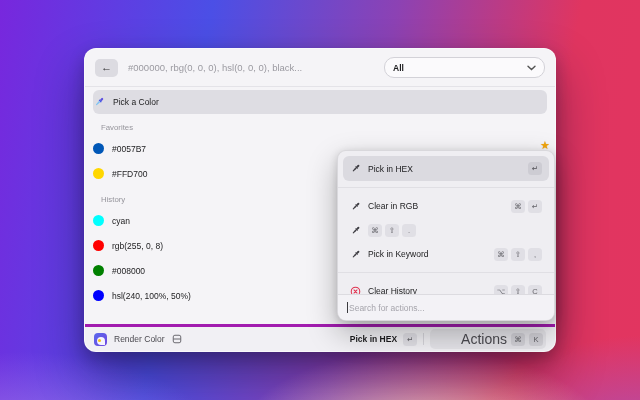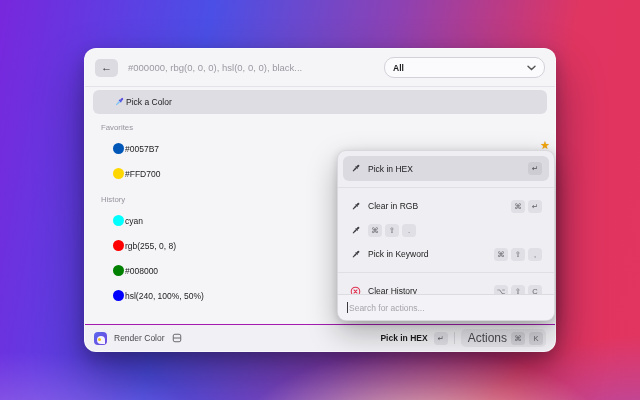--- a/index.html
+++ b/index.html
@@ -29,21 +29,21 @@
               display:flex; align-items:center; justify-content:center;
               color:#2c2c2e; font-size:11px; line-height:1; cursor:default; }
   .hdr-query { margin-left:10px; color:#9b9aa1; font-size:9.5px; flex:1;
                white-space:nowrap; overflow:hidden; }
   .dropdown { width:161px; height:21px; background:#fbfafc; border:1px solid #d3d2d8;
               border-radius:10px; display:flex; align-items:center; padding:0 8px; }
   .dropdown .dd-label { font-size:8.5px; font-weight:700; color:#1d1d1f; }
   .dropdown svg { margin-left:auto; }
   
   .list { padding:3px 8px 0; }
-  .row { display:flex; align-items:center; gap:1px; border-radius:6px; padding:0 20px; }
+  .row { display:flex; align-items:center; gap:8px; border-radius:6px; padding:0 0; }
   .cmd-row { height:24px; background:#dedde3; font-weight:500; }
   .row-label { font-size:8.5px; color:#1c1c1e; }
   .sect-label { font-size:7.8px; color:#96959c; font-weight:400; margin:9px 8px 4px; }
   .color-row { height:25px; }
   .swatch { width:11px; height:11px; border-radius:50%; flex:0 0 auto; }
   
   .fav-star { position:absolute; left:455px; top:90px; font-size:11px; color:#f2a60d;
               z-index:2; text-shadow:0 0 1px rgba(180,110,0,.4); }
   
   .popup { position:absolute; left:252px; top:101px; width:218px; height:171px;
@@ -63,36 +63,36 @@
          display:inline-flex; align-items:center; justify-content:center; }
   .p-row.sel .key { background:#cdccd3; color:#515056; }
   .popup-search { height:26px; border-top:1px solid #dcdbe0; background:#f3f2f6;
                   display:flex; align-items:center; padding:4px 9px; gap:1px; }
   .caret { width:1px; height:11px; background:#3a3a3e; }
   .popup-search input { border:0; outline:0; background:transparent; width:100%;
                         font-size:8.5px; color:#333; font-family:inherit; }
   .popup-search input::placeholder { color:#a6a5ac; }
   
   .ftr { position:absolute; left:0; right:0; bottom:0; height:27px;
-         border-top:1px solid #a21caf; display:flex; align-items:center;
+         border-top:3px solid #a21caf; display:flex; align-items:center;
          padding:0 9px; gap:7px; border-radius:0 0 12px 12px; background:#f1f0f4; }
   .ext-icon { width:13px; height:13px; border-radius:4px;
               background:linear-gradient(135deg,#5a68ec,#6f48e0);
               position:relative; overflow:hidden; flex:0 0 auto; }
   .ext-icon i { position:absolute; left:2.5px; top:4.5px; width:8px; height:8px;
                 border-radius:50% 50% 0 50%; background:#f5f3ff; }
   .ext-icon b { position:absolute; left:3.5px; top:6px; width:3px; height:3px;
                 border-radius:50%; background:#f5c518; }
   .ftr-app { font-size:8.5px; color:#4b4a50; }
   .ftr-right { margin-left:auto; display:flex; align-items:center; gap:6px; }
   .ftr-primary { font-size:8.5px; font-weight:700; color:#1c1c1e; }
   .ftr-sep { width:1px; height:12px; background:#d5d4da; }
   .actions-group { display:flex; align-items:center; gap:4px; background:#e4e3e8;
                    border-radius:5px; padding:2px 3px 2px 7px; }
-  .actions-label { font-size:12px; color:#4b4a50; }
+  .actions-label { font-size:14px; color:#4b4a50;margin-left:24px; }
   .key-f { background:#d2d1d7; }
   svg { display:block; }
 </style>
 </head>
 <body>
 
 <div class="bg"></div>
 
 <div class="window">
 

